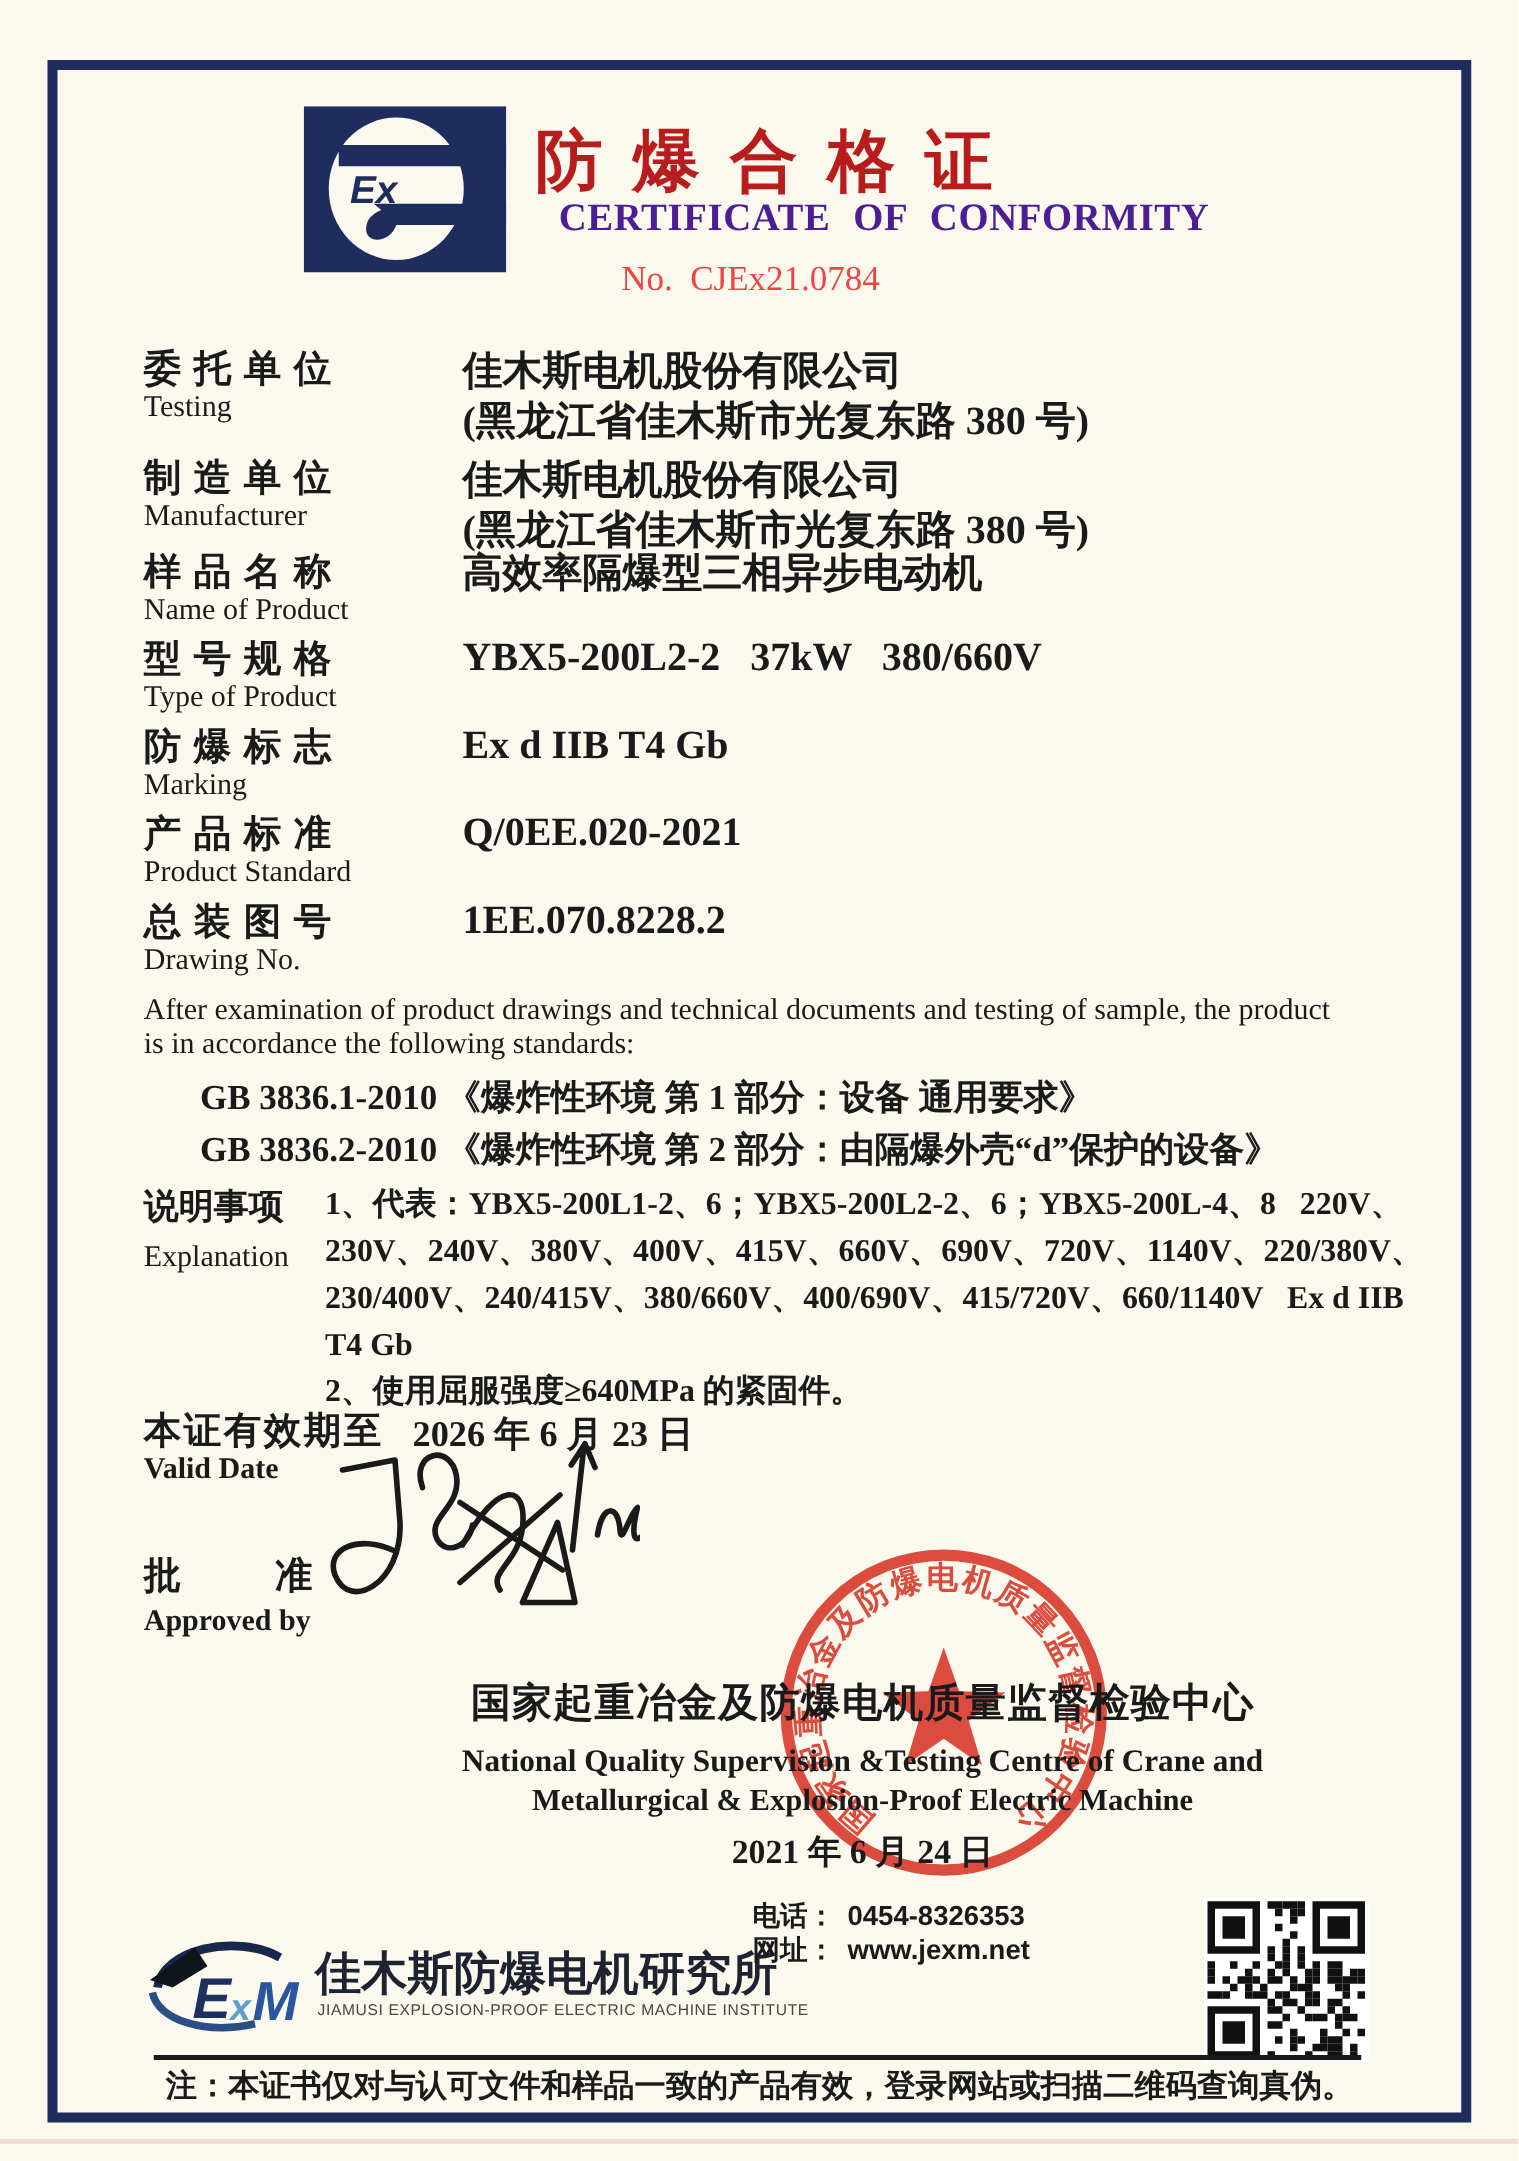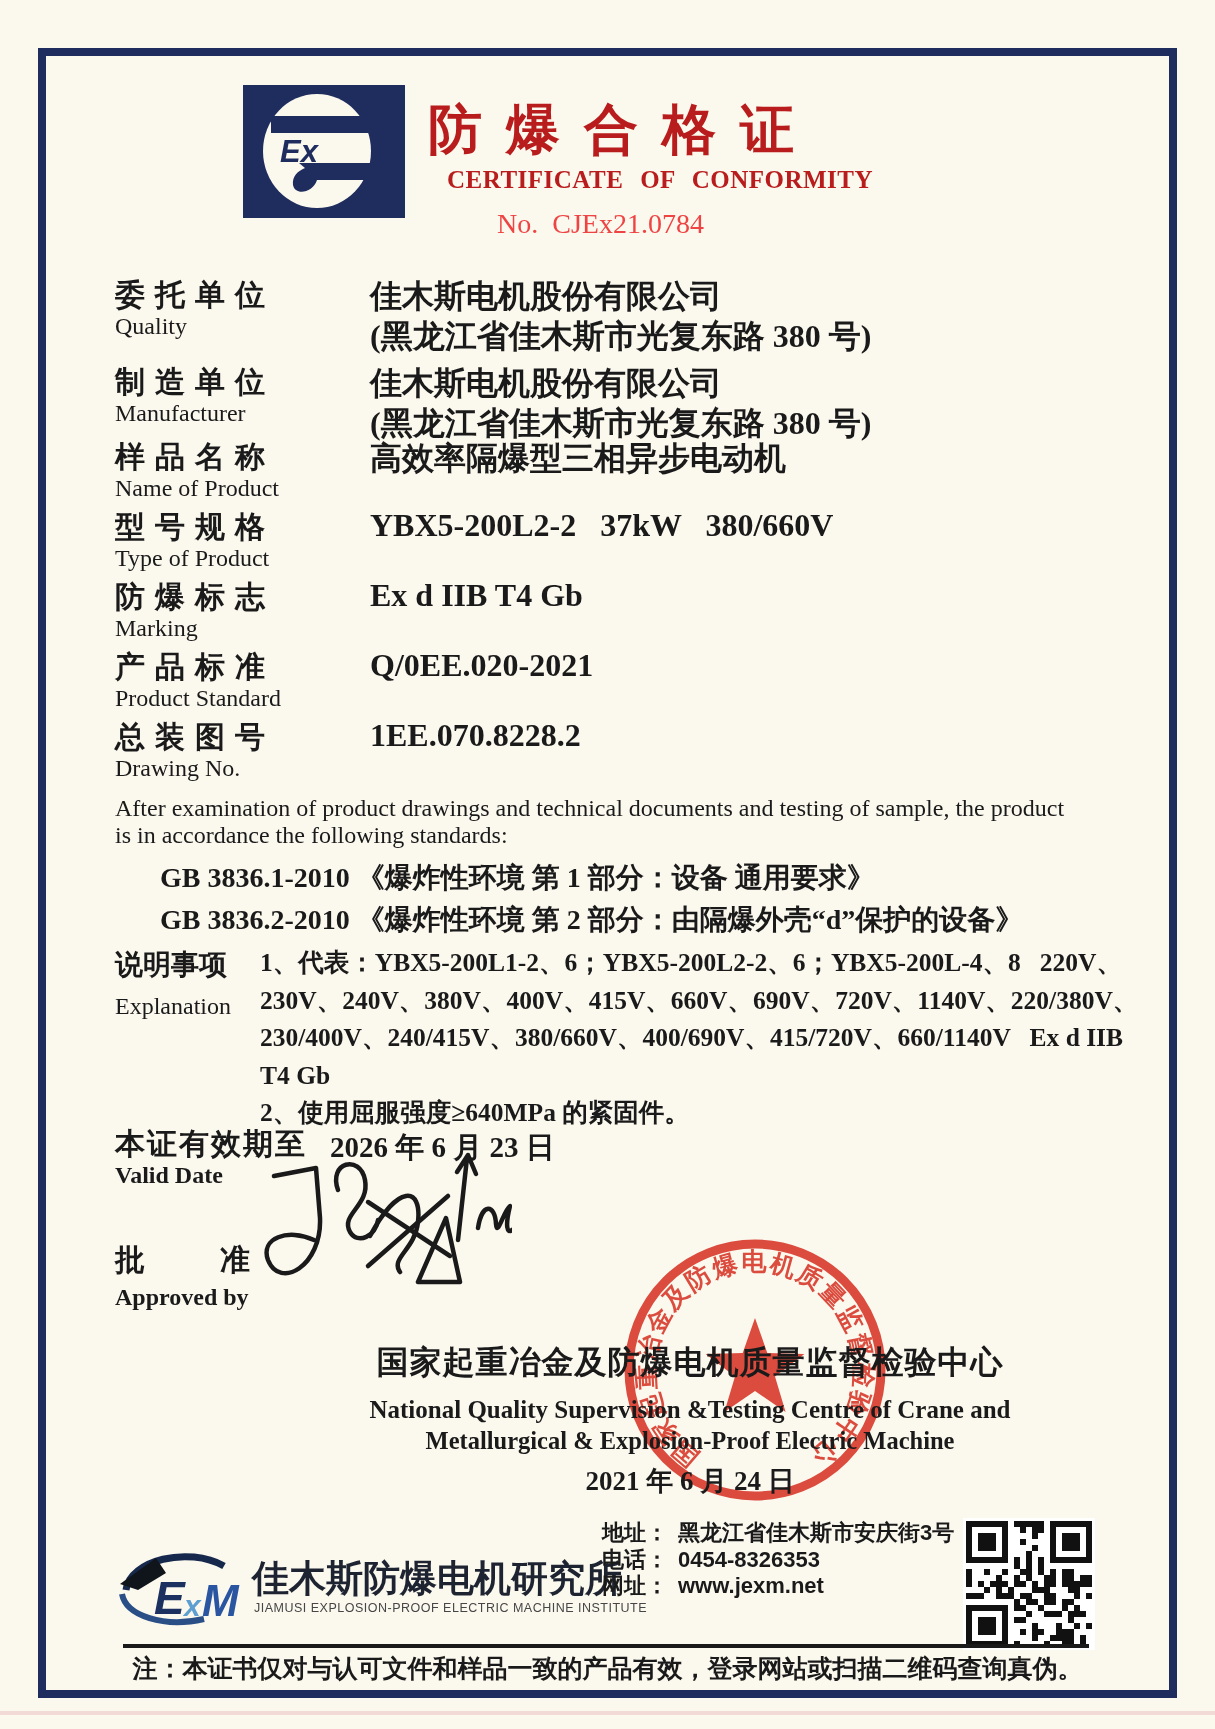--- a/index.html
+++ b/index.html
@@ -6,21 +6,21 @@
   .page{position:relative;width:1215px;height:1729px;background:#fbf8ee;
         font-family:"Liberation Sans",sans-serif;color:#1a1a1a;overflow:hidden;}
   .abs{position:absolute;}
   .serif{font-family:"Liberation Serif",serif;}
   .pre{white-space:pre;}
   .jl{text-align:justify;text-align-last:justify;}
   .frame{position:absolute;left:38px;top:48px;width:1139px;height:1650px;
          border:8px solid #1e2c5e;box-sizing:border-box;}
   .title{left:428px;top:94px;font-size:54px;font-weight:bold;color:#b91c1c;
          letter-spacing:24px;line-height:70px;}
-  .subtitle{left:447px;top:166px;font-size:25px;font-weight:bold;color:#b91c1c;
+  .subtitle{left:447px;top:156px;font-size:31px;font-weight:bold;color:#4c1d95;
             letter-spacing:.5px;word-spacing:10px;}
   .certno{left:497px;top:208px;font-size:28px;color:#ef4444;}
   .frow{position:absolute;left:115px;width:1000px;height:84px;}
   .f-zh{position:absolute;left:0;top:0;width:150px;font-size:30px;font-weight:bold;}
   .f-en{position:absolute;left:0;top:38px;font-size:24px;font-family:"Liberation Serif",serif;}
   .f-val{position:absolute;left:255px;top:0;font-size:32px;font-weight:bold;
          font-family:"Liberation Serif",serif;}
   .f-val2{position:absolute;left:255px;top:40px;font-size:32px;font-weight:bold;
           font-family:"Liberation Serif",serif;}
   .st-zh{font-size:29px;font-weight:bold;}
@@ -46,21 +46,21 @@
     <rect x="28" y="31" width="134" height="17" fill="#1e2c5e"></rect>
     <path d="M56 78 H162 V95 H74 C70 108 52 111 50 100 C49 91 55 86 62 83 Z" fill="#1e2c5e"></path>
     <text x="37" y="77" font-size="31" font-weight="bold" font-style="italic" font-family="Liberation Sans, sans-serif" fill="#1e2c5e">Ex</text>
   </svg>
   <div class="abs title">防爆合格证</div>
   <div class="abs subtitle serif">CERTIFICATE OF CONFORMITY</div>
   <div class="abs certno serif pre">No.  CJEx21.0784</div>
 
   <div class="frow" style="top:275px">
     <div class="f-zh jl">委 托 单 位</div>
-    <div class="f-en">Quality</div>
+    <div class="f-en">Testing</div>
     <div class="f-val pre">佳木斯电机股份有限公司</div>
     <div class="f-val2 pre">(黑龙江省佳木斯市光复东路 380 号)</div>
   </div>
   <div class="frow" style="top:362px">
     <div class="f-zh jl">制 造 单 位</div>
     <div class="f-en">Manufacturer</div>
     <div class="f-val pre">佳木斯电机股份有限公司</div>
     <div class="f-val2 pre">(黑龙江省佳木斯市光复东路 380 号)</div>
   </div>
   <div class="frow" style="top:437px">
@@ -153,24 +153,20 @@
     <text font-style="italic" font-family="Liberation Sans, sans-serif" font-weight="bold">
       <tspan x="38" y="70" font-size="46" fill="#1c3160">E</tspan>
       <tspan x="68" y="72" font-size="30" fill="#5c9fd0">x</tspan>
       <tspan x="86" y="72" font-size="44" fill="#2a55a0">M</tspan>
     </text>
   </svg>
   <div class="abs" style="left:252px;top:1554px;font-size:37px;font-weight:bold;color:#1d2330">佳木斯防爆电机研究所</div>
   <div class="abs" style="left:254px;top:1601px;font-size:12.5px;letter-spacing:.5px;color:#464646">JIAMUSI EXPLOSION-PROOF ELECTRIC MACHINE INSTITUTE</div>
 
   <div class="abs" style="left:602px;top:1520px">
-    <div class="contact-row">
-      <span class="cl">地址：</span>
-      <span class="cv">黑龙江省佳木斯市安庆街3号</span>
-    </div>
     <div class="contact-row">
       <span class="cl">电话：</span>
       <span class="cv">0454-8326353</span>
     </div>
     <div class="contact-row">
       <span class="cl">网址：</span>
       <span class="cv">www.jexm.net</span>
     </div>
   </div>
 

